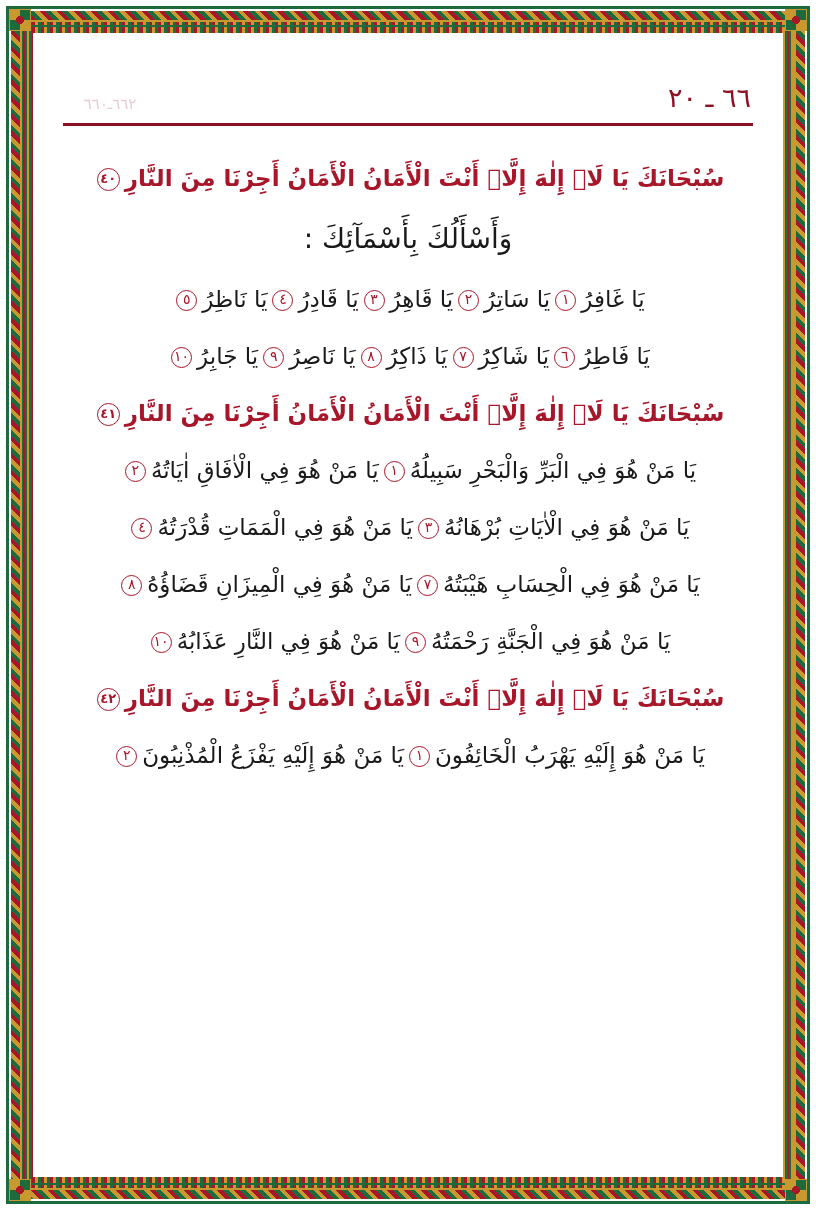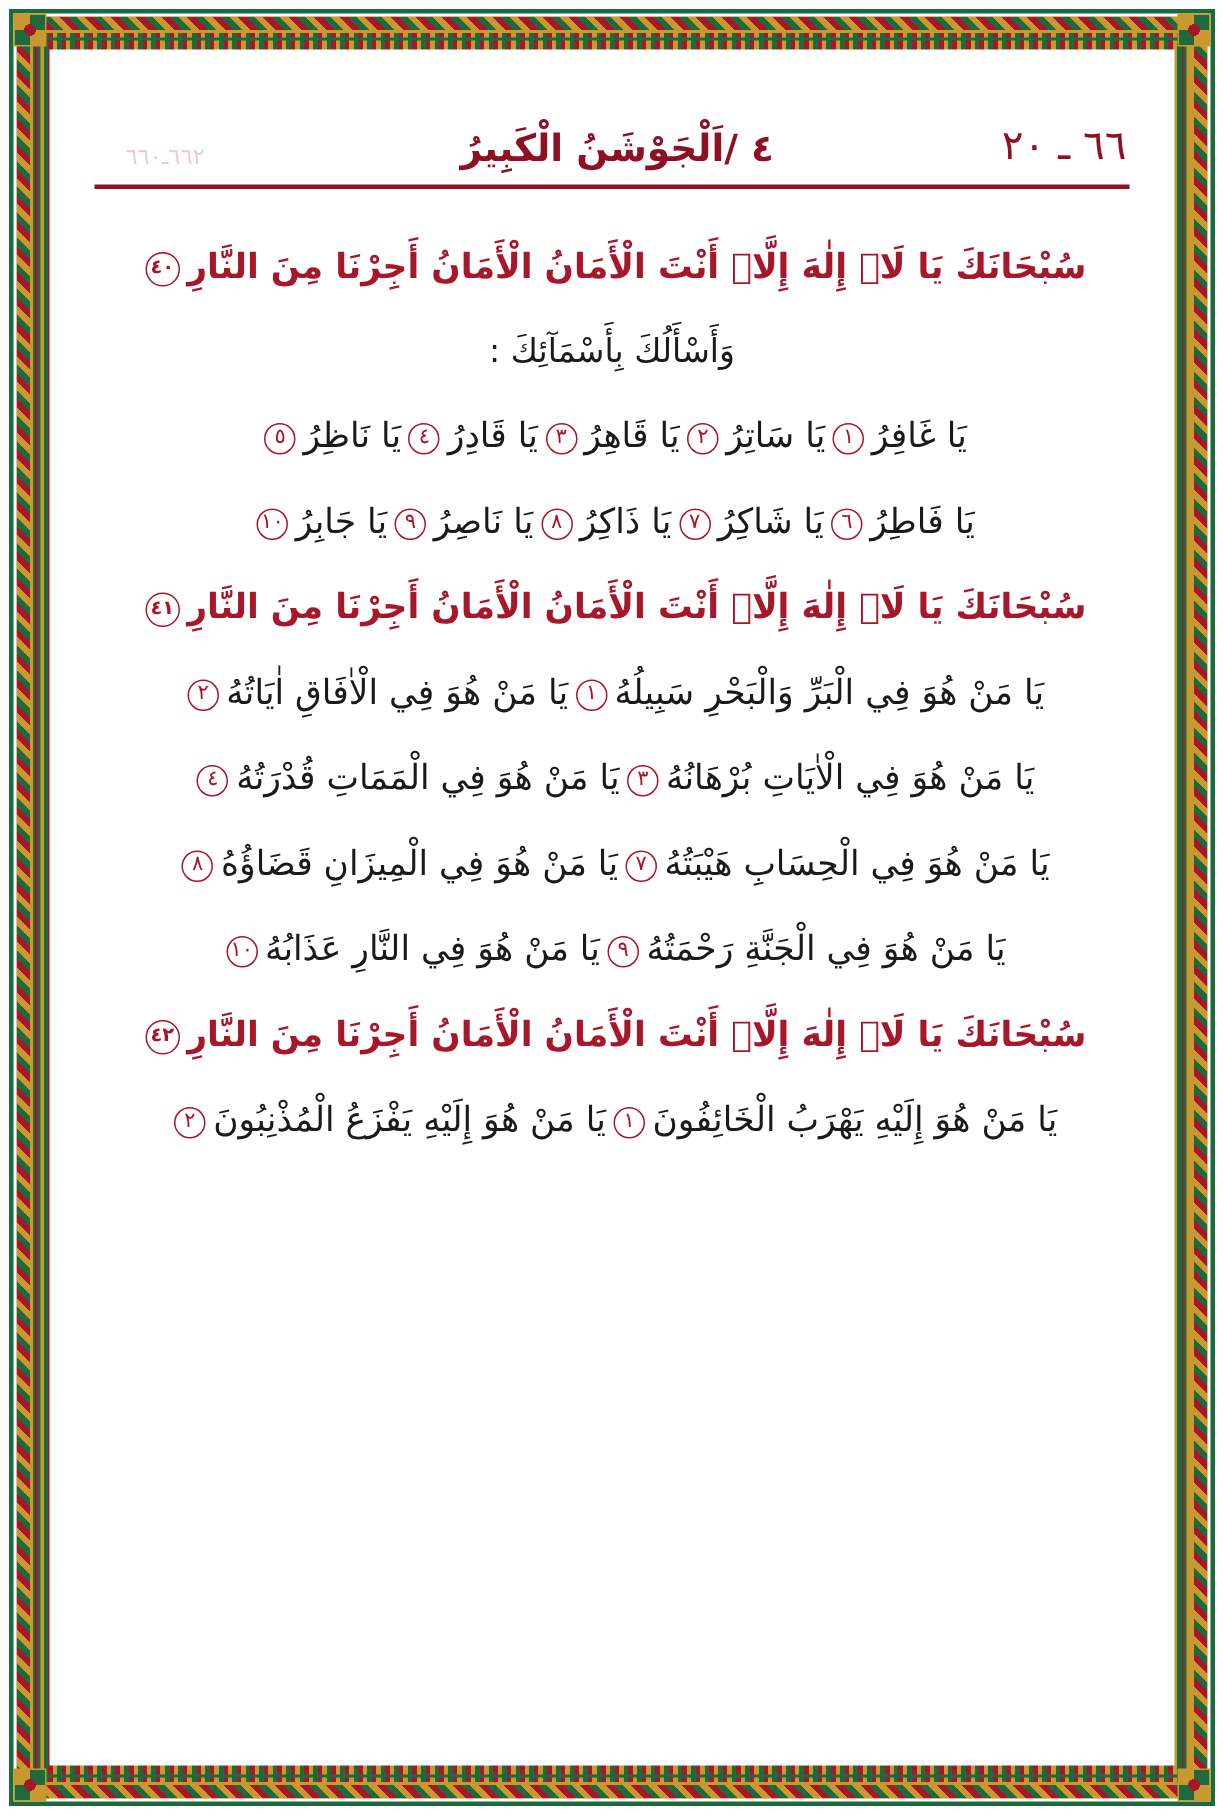--- a/index.html
+++ b/index.html
@@ -150,21 +150,21 @@
     line-height: 1.35;
     color: #1a1a1a;
     padding: 13px 2px;
     white-space: nowrap;
   }
   .line.refrain {
     color: #a8162a;
     font-weight: bold;
   }
   .line.center-small {
-    font-size: 22px;
+    font-size: 28px;
   }
   .line .ayah-mark {
     display: inline-block;
     color: #a8162a;
     font-size: 14px;
     border: 1.4px solid #a8162a;
     border-radius: 50%;
     width: 19px;
     height: 19px;
     line-height: 17px;
@@ -191,21 +191,20 @@
 
   <div class="corner tl"></div>
   <div class="corner tr"></div>
   <div class="corner bl"></div>
   <div class="corner br"></div>
 
   <div class="content">
 
     <div class="header">
       <span class="hdr-ayah-range">٦٦ ـ ٢٠</span>
-      <span class="hdr-title">٤ /اَلْجَوْشَنُ الْكَبِيرُ</span>
       <span class="hdr-pagenum">٦٦٢ـ٦٦٠</span>
     </div>
     <div class="hdr-rule"></div>
 
     <div class="body-lines" id="body-lines">
         <div class="line refrain"><span class="seg">سُبْحَانَكَ يَا لَاۤ إِلٰهَ إِلَّاۤ أَنْتَ الْأَمَانُ الْأَمَانُ أَجِرْنَا مِنَ النَّارِ</span><span class="ayah-mark">٤٠</span></div>
         <div class="line center-small"><span class="seg">وَأَسْأَلُكَ بِأَسْمَآئِكَ :</span></div>
         <div class="line"><span class="seg">يَا غَافِرُ</span><span class="ayah-mark">١</span><span class="seg">يَا سَاتِرُ</span><span class="ayah-mark">٢</span><span class="seg">يَا قَاهِرُ</span><span class="ayah-mark">٣</span><span class="seg">يَا قَادِرُ</span><span class="ayah-mark">٤</span><span class="seg">يَا نَاظِرُ</span><span class="ayah-mark">٥</span></div>
         <div class="line"><span class="seg">يَا فَاطِرُ</span><span class="ayah-mark">٦</span><span class="seg">يَا شَاكِرُ</span><span class="ayah-mark">٧</span><span class="seg">يَا ذَاكِرُ</span><span class="ayah-mark">٨</span><span class="seg">يَا نَاصِرُ</span><span class="ayah-mark">٩</span><span class="seg">يَا جَابِرُ</span><span class="ayah-mark">١٠</span></div>
         <div class="line refrain"><span class="seg">سُبْحَانَكَ يَا لَاۤ إِلٰهَ إِلَّاۤ أَنْتَ الْأَمَانُ الْأَمَانُ أَجِرْنَا مِنَ النَّارِ</span><span class="ayah-mark">٤١</span></div>

